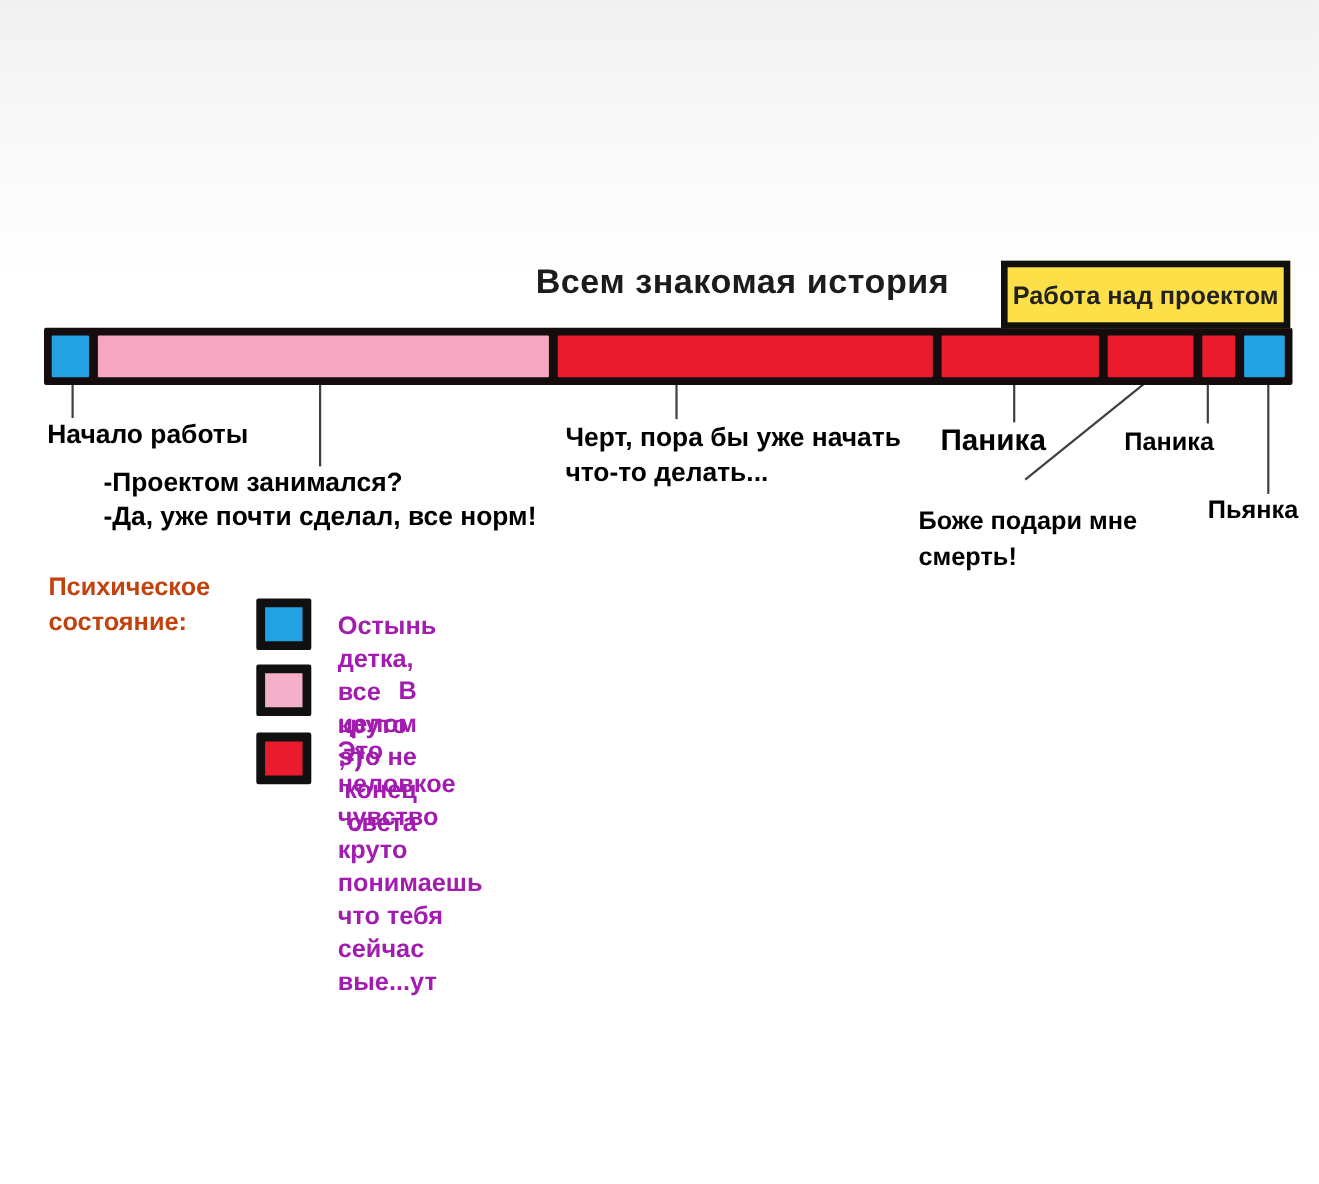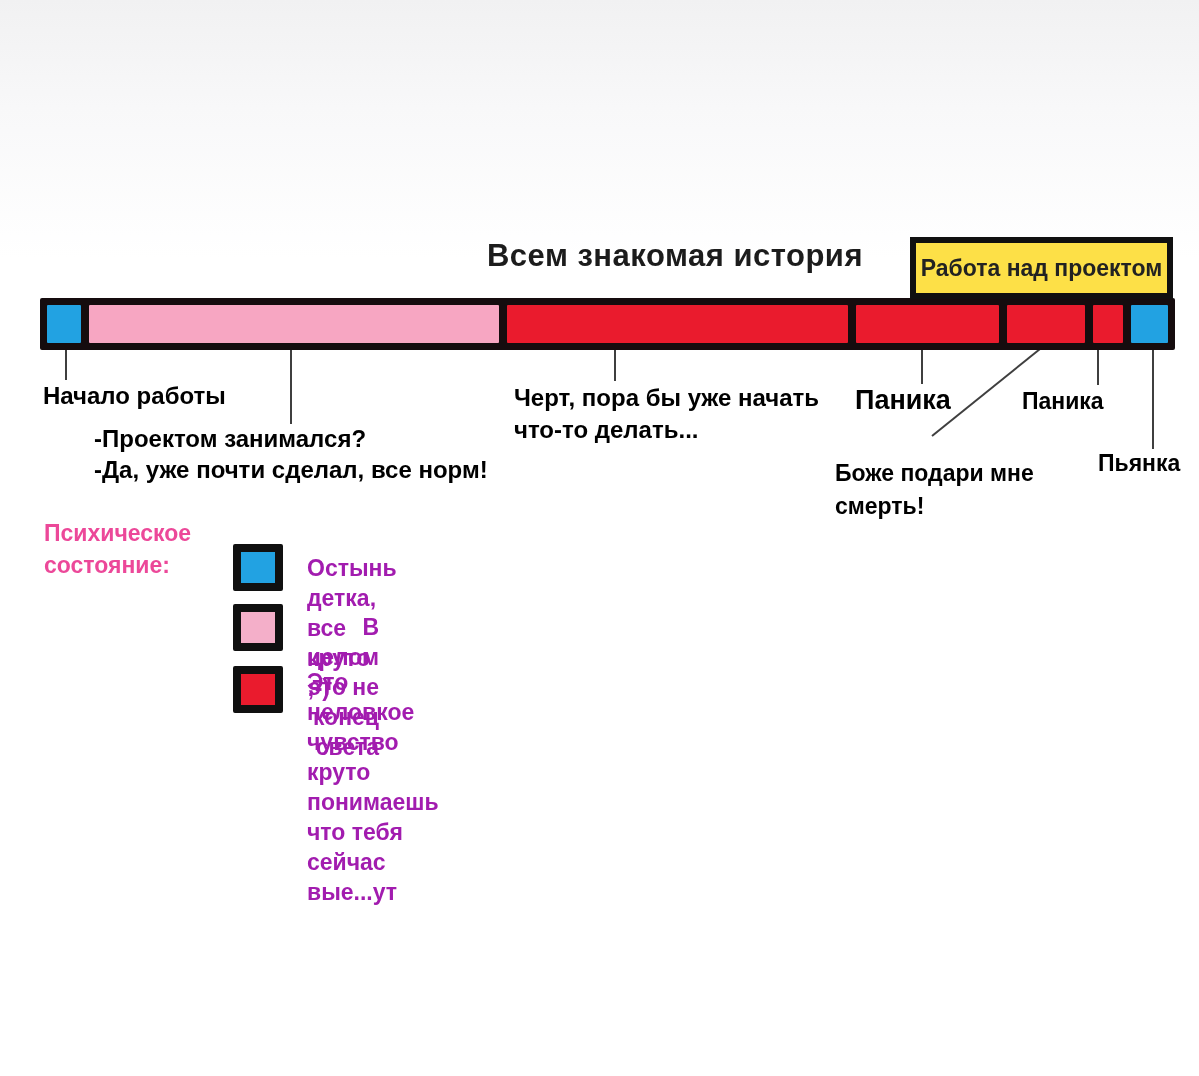--- a/index.html
+++ b/index.html
@@ -83,21 +83,21 @@
   .anno-panic    { left: 855px;  top: 385px; font-size: 27px; }
   .anno-god      { left: 835px;  top: 433px; font-size: 23px; line-height: 33px; margin-top: 24px; }
   .anno-deadline { left: 1022px; top: 388px; font-size: 23px; }
   .anno-party    { left: 1098px; top: 450px; font-size: 23px; }
   .legend-heading {
     position: absolute;
     left: 44px;
     top: 517px;
     font-size: 23px;
     font-weight: 700;
-    color: #ec4899;
+    color: #c2410c;
     line-height: 32px;
     white-space: pre-line;
   }
   .legend-row { position: absolute; left: 233px; }
   .legend-row .swatch {
     position: absolute;
     left: 0;
     top: 0;
     width: 34px;
     height: 31px;

